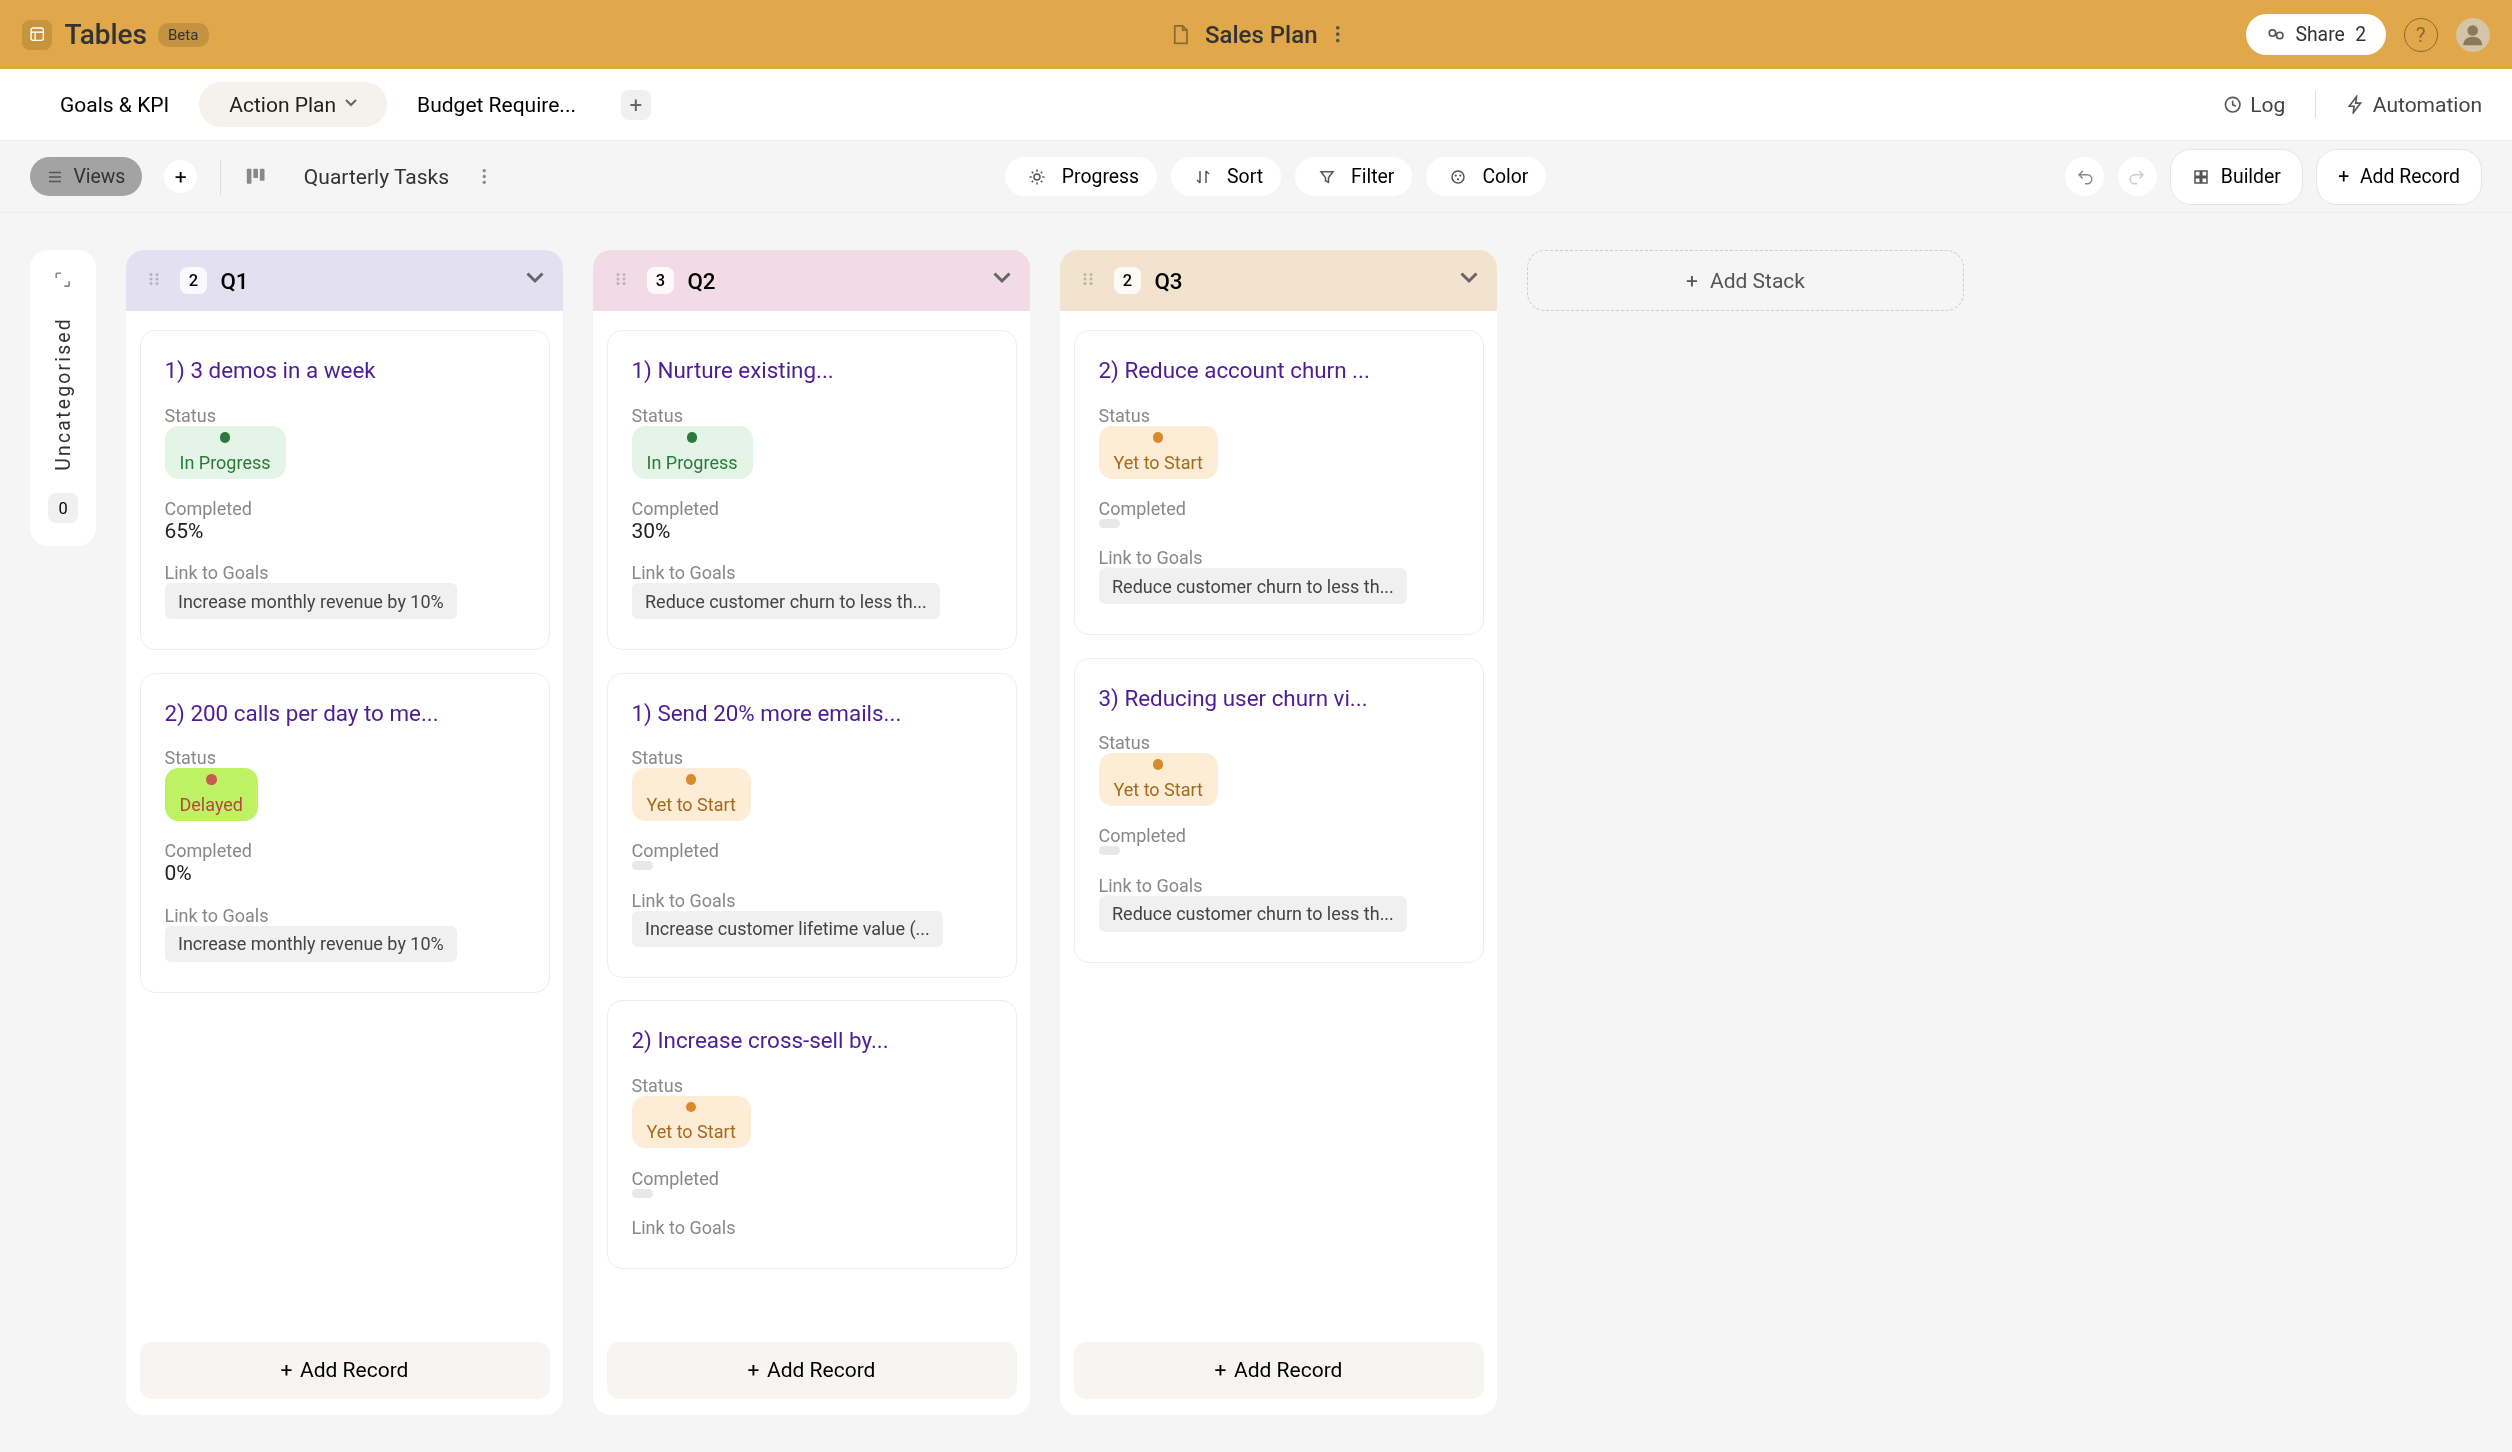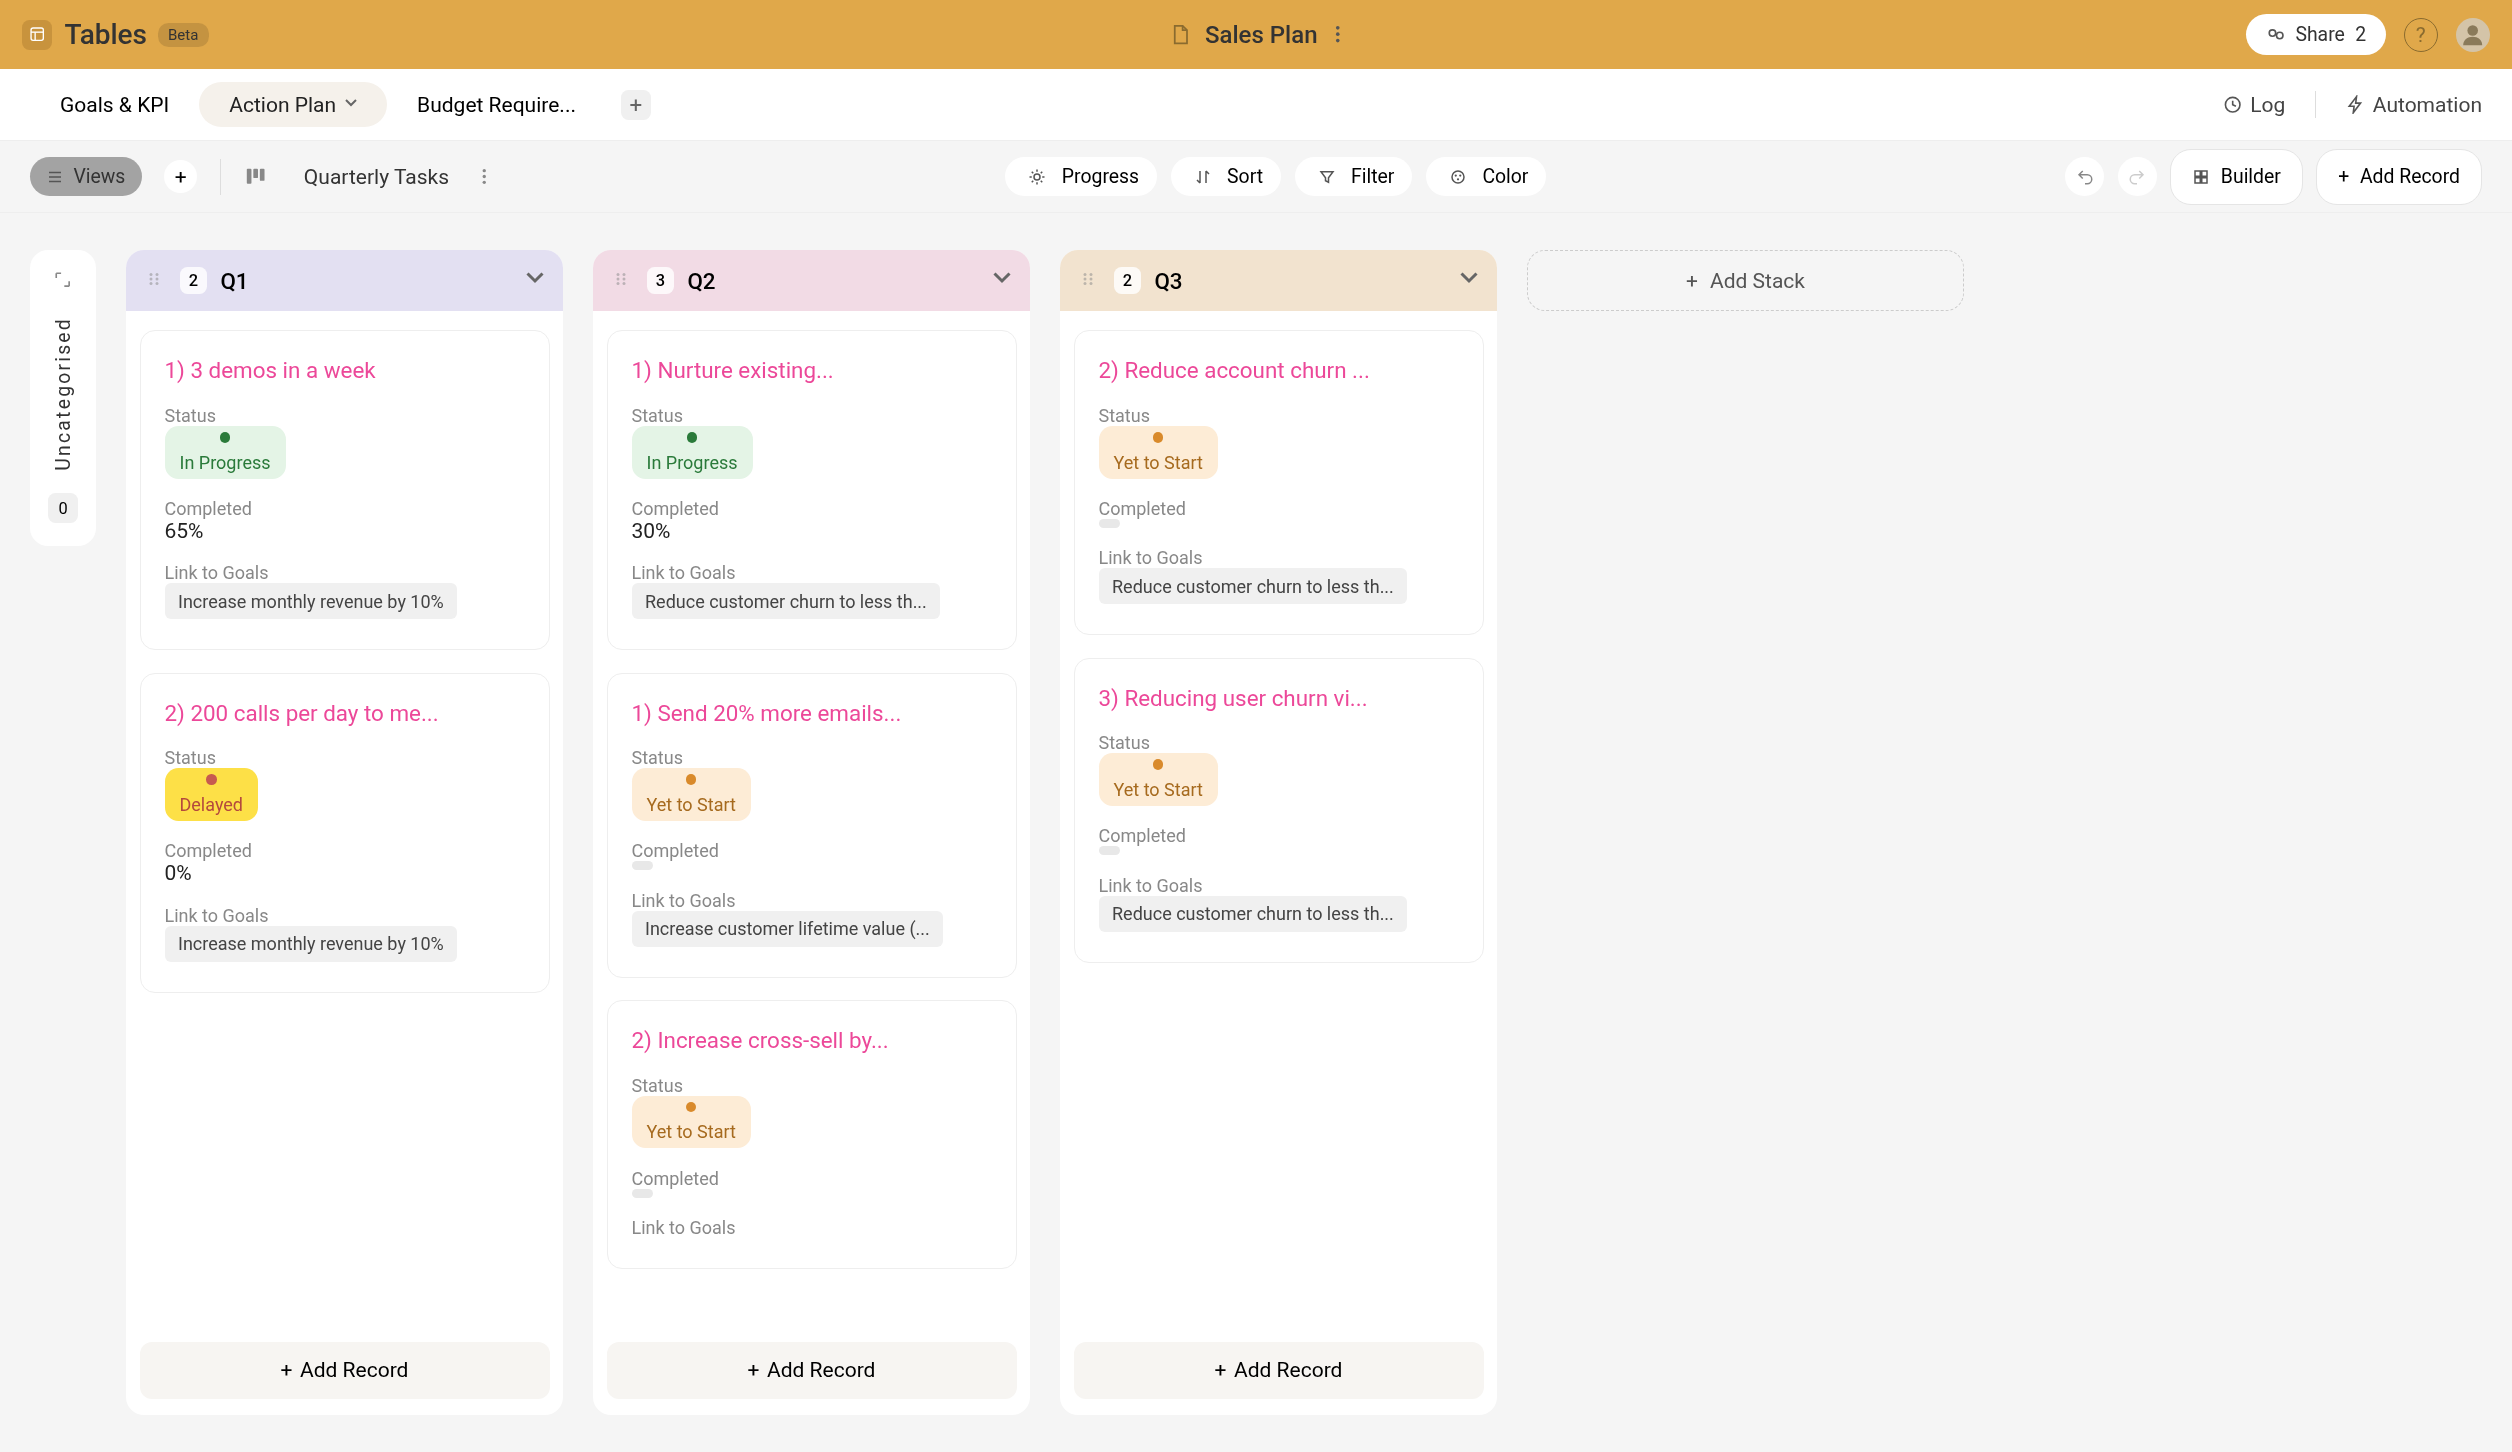--- a/index.html
+++ b/index.html
@@ -160,32 +160,32 @@
 .q3-head { background:#f2e3cf; }
 
 .cards {
   flex:1; overflow-y:auto; padding:19.4px 13.5px; display:flex;
   flex-direction:column; gap:22.4px;
 }
 .card {
   border:0.7px solid #eee; border-radius:15px; padding:24px 24px 30px;
   display:flex; flex-direction:column; gap:19.4px; cursor:pointer;
 }
-.card-title { font-size:22.4px; color:#ec4899; line-height:1.35; }
+.card-title { font-size:22.4px; color:#4c1d95; line-height:1.35; }
 .field-label { font-size:18px; color:#888; }
 .status-pill {
   display:inline-flex; align-items:center; gap:9px;
   padding:6px 15px; border-radius:13.5px; font-size:18px; width:fit-content;flex-direction:column;
 }
 .status-pill .dot { width:10.5px;height:10.5px;border-radius:50%; }
 .status-inprogress { background:#e4f4e6; color:#2a7a3a; }
 .status-inprogress .dot{ background:#2a7a3a; }
 .status-yet { background:#fdecd6; color:#a66a1e; }
 .status-yet .dot{ background:#d98a2b; }
-.status-delayed { background:#fde047; color:#b4493d;text-align:right; }
+.status-delayed { background:#bef264; color:#b4493d;text-align:right; }
 .status-delayed .dot{ background:#c75b4f; }
 .completed-val { font-size:21px; color:#222; }
 .empty-bar {
   width:21px;height:9px;border-radius:4.5px;background:#e8e8e8;
 }
 .goal-chip {
   background:#f0f0f0; border-radius:6px; padding:7.5px 13.5px;
   font-size:18px; color:#444; width:fit-content; max-width:100%;
   white-space:nowrap; overflow:hidden; text-overflow:ellipsis;
 }

